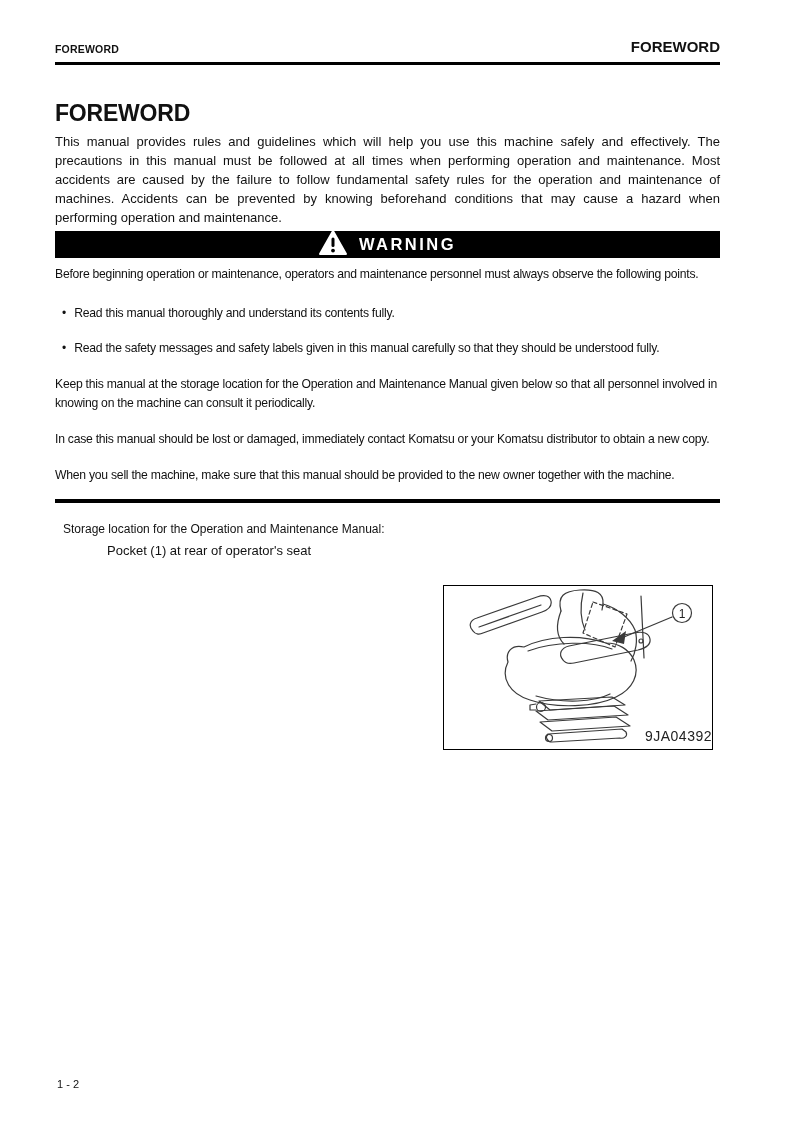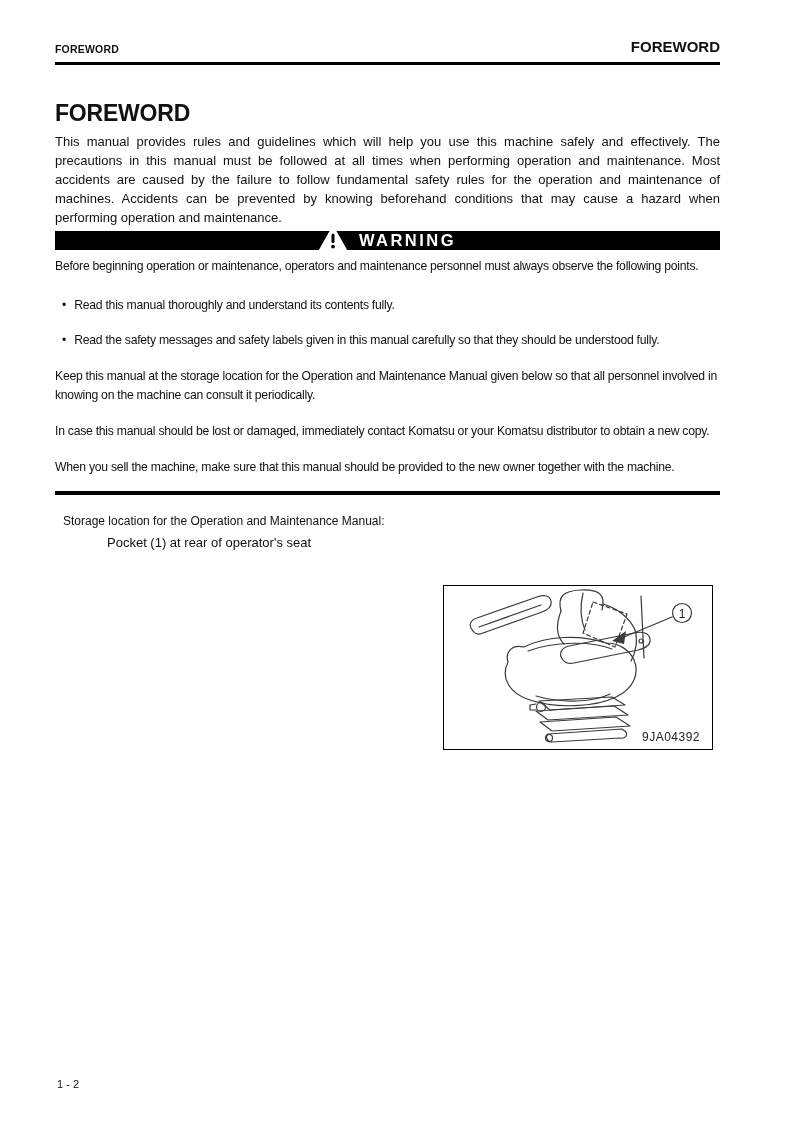--- a/index.html
+++ b/index.html
@@ -51,21 +51,21 @@
     position: absolute;
     left: 128px; top: 120px;
     font-size: 29px;
     color: rgba(35,35,35,0.82);
     white-space: nowrap;
     pointer-events: none;
     letter-spacing: 0.5px;
   }
   .warning-banner {
     margin-top: 4px;
-    height: 19px;
+    height: 27px;
     background: #000;
     display: flex;
     align-items: center;
     justify-content: center;
     gap: 12px;
   }
   .warning-label {
     color: #fff;
     font-size: 16.5px;
     font-weight: bold;
@@ -92,22 +92,22 @@
   .figure-box {
     position: absolute;
     left: 443px; top: 585px;
     width: 270px; height: 165px;
     border: 1.5px solid #000;
     background: #fff;
   }
   .figure-box svg { display: block; }
   .figure-code {
     position: absolute;
-    right: 12px; bottom: 5px;
-    font-size: 12px;
+    right: 0; bottom: 5px;
+    font-size: 14px;
     letter-spacing: 0.5px;
     color: #222;
   }
   .page-number {
     position: absolute;
     left: 57px; top: 1078px;
     font-size: 11px;
   }
 </style>
 </head>

